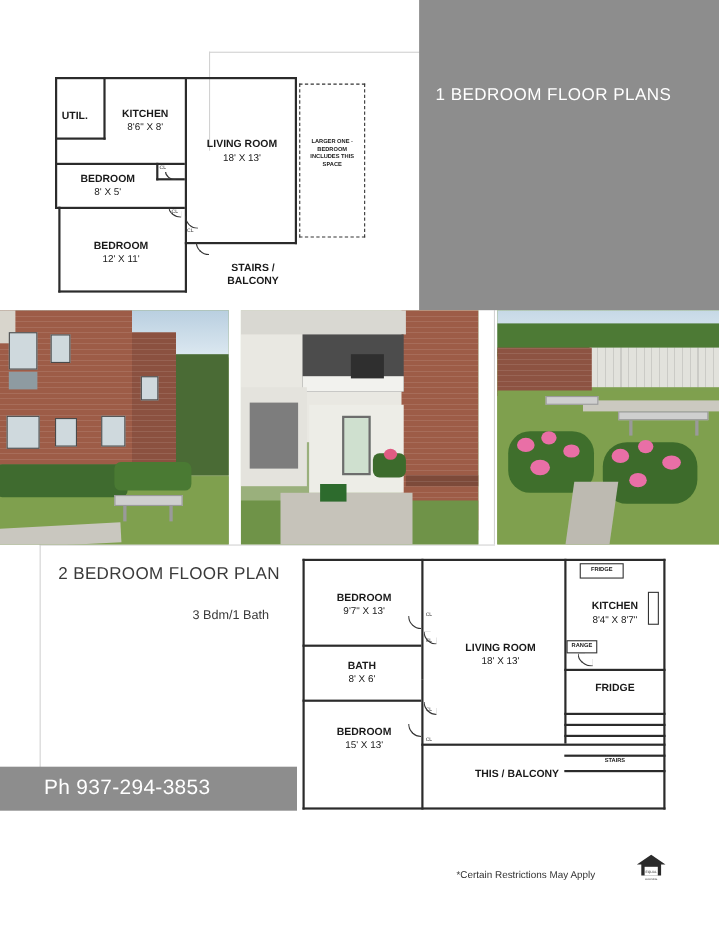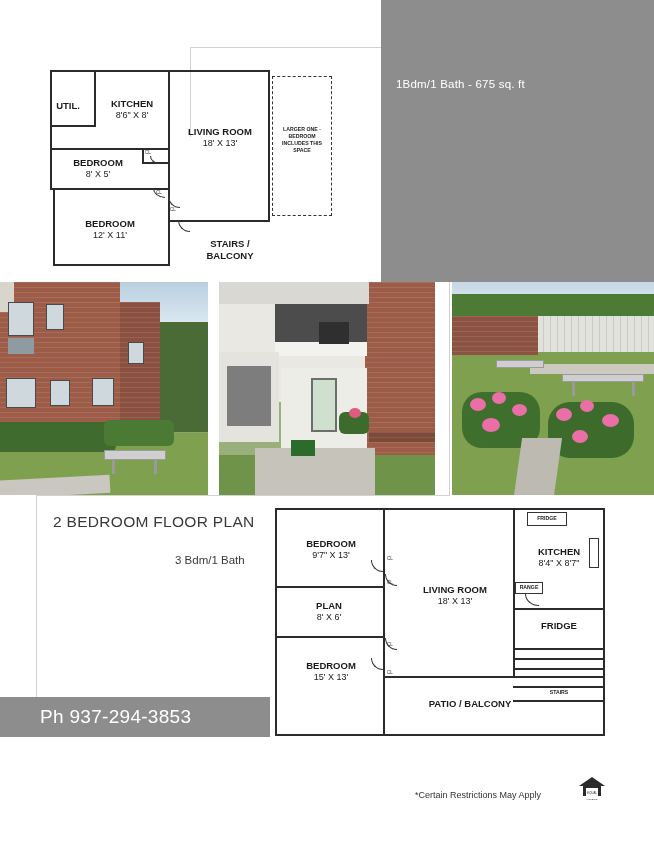--- a/index.html
+++ b/index.html
@@ -118,21 +118,21 @@
 </head>
 <body>
 
 <div class="guide" style="left:190px;top:47px;width:464px;height:1px;"></div>
 <div class="guide" style="left:190px;top:47px;width:1px;height:90px;"></div>
 <div class="guide" style="left:36px;top:495px;width:414px;height:1px;"></div>
 <div class="guide" style="left:36px;top:495px;width:1px;height:205px;"></div>
 <div class="guide" style="left:449px;top:282px;width:1px;height:213px;"></div>
 
 <div class="grey-panel">
-  <div class="plan-line">1Bdm/1 Bath - 675 sq. ft</div>
+  <div class="title">1 BEDROOM FLOOR PLANS</div>
 </div>
 
 <div class="fp1">
 
   <div class="wall wall-h" style="left:0;top:0;width:220px;"></div>
   <div class="wall wall-v" style="left:0;top:0;height:120px;"></div>
   <div class="wall wall-h" style="left:0;top:118px;width:5px;"></div>
   <div class="wall wall-v" style="left:3px;top:118px;height:78px;"></div>
   <div class="wall wall-h" style="left:3px;top:194px;width:117px;"></div>
   <div class="wall wall-v" style="left:118px;top:150px;height:46px;"></div>
@@ -287,40 +287,40 @@
   <div class="door" style="left:110px;top:66px;width:12px;height:12px;"></div>
   <div class="door" style="left:110px;top:130px;width:12px;height:12px;"></div>
   <div class="door" style="left:96px;top:150px;width:12px;height:12px;"></div>
   <div class="door" style="left:250px;top:86px;width:14px;height:12px;"></div>
 
   <div class="rm" style="left:8px;top:30px;width:96px;">
     <b>BEDROOM</b>
     <span class="dim">9'7" X 13'</span>
   </div>
   <div class="rm" style="left:8px;top:92px;width:92px;">
-    <b>PLAN</b>
+    <b>BATH</b>
     <span class="dim">8' X 6'</span>
   </div>
   <div class="rm" style="left:8px;top:152px;width:96px;">
     <b>BEDROOM</b>
     <span class="dim">15' X 13'</span>
   </div>
   <div class="rm" style="left:130px;top:76px;width:100px;">
     <b>LIVING ROOM</b>
     <span class="dim">18' X 13'</span>
   </div>
   <div class="rm" style="left:240px;top:38px;width:88px;">
     <b>KITCHEN</b>
     <span class="dim">8'4" X 8'7"</span>
   </div>
   <div class="rm" style="left:240px;top:112px;width:88px;">
     <b>FRIDGE</b>
   </div>
   <div class="rm" style="left:120px;top:190px;width:150px;">
-    <b>PATIO / BALCONY</b>
+    <b>THIS / BALCONY</b>
   </div>
   <div class="cl" style="left:112px;top:48px;"><span>CL</span></div>
   <div class="cl" style="left:112px;top:72px;"><span>CL</span></div>
   <div class="cl" style="left:112px;top:134px;"><span>CL</span></div>
   <div class="cl" style="left:112px;top:162px;"><span>CL</span></div>
 </div>
 
 <div class="phone-bar">
   <span>Ph 937-294-3853</span>
 </div>

